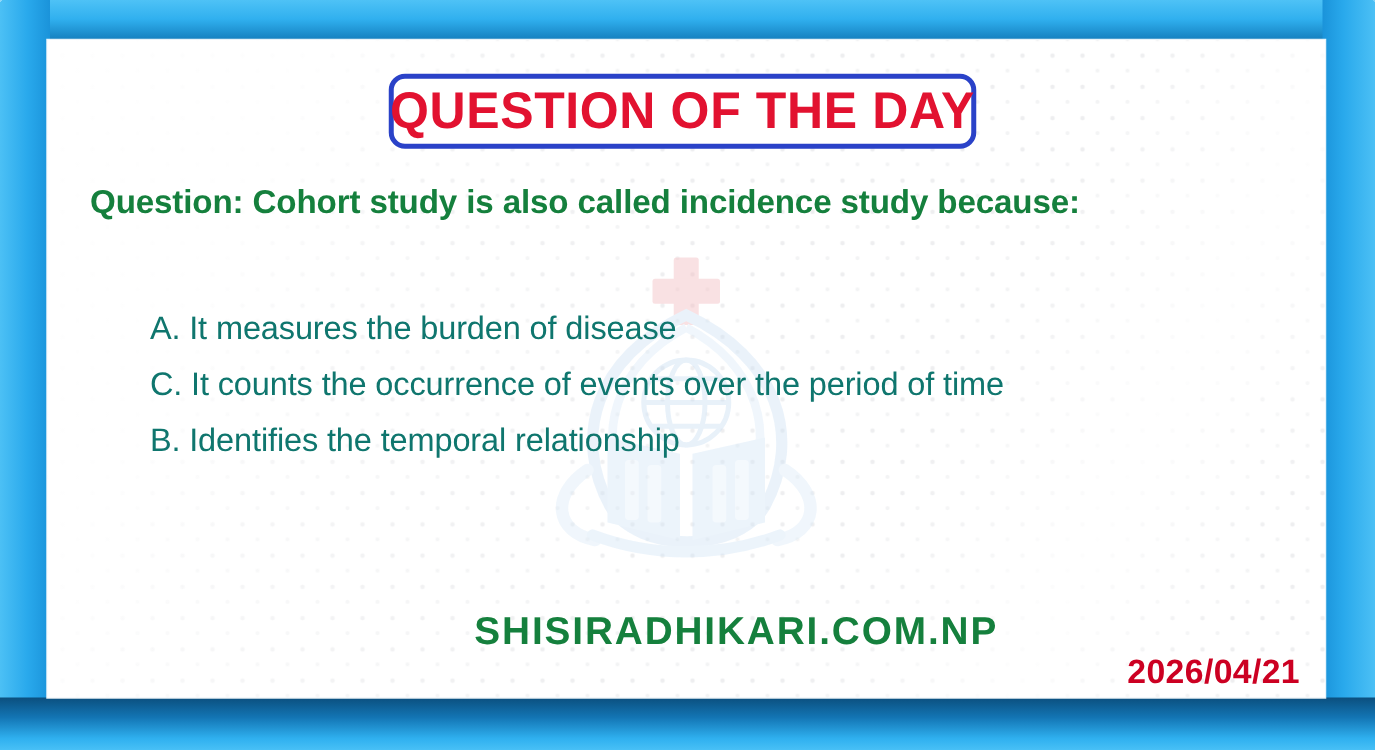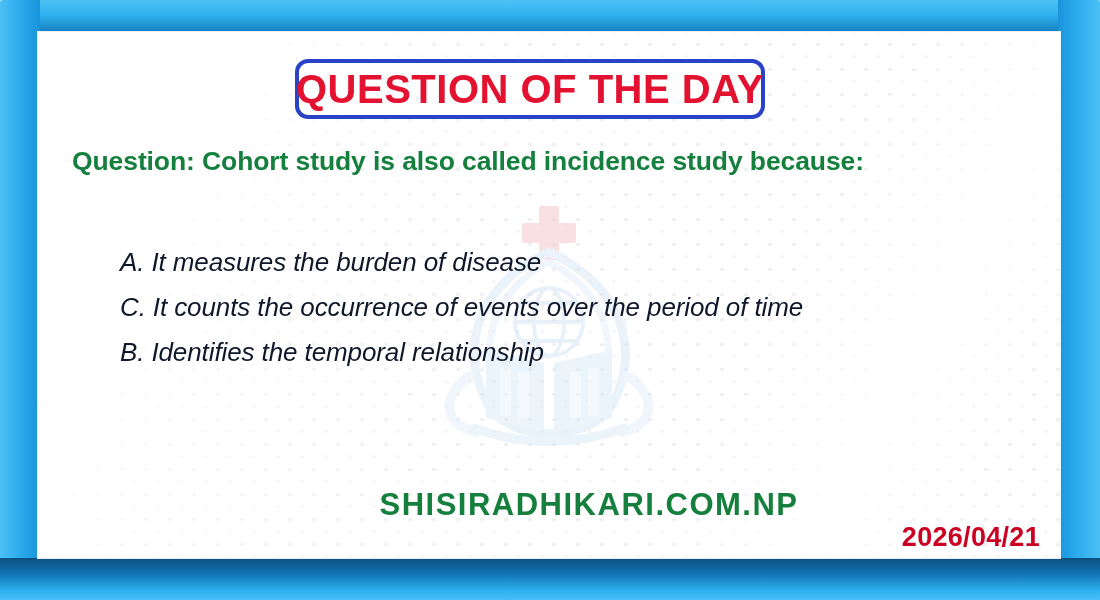--- a/index.html
+++ b/index.html
@@ -106,21 +106,21 @@
     letter-spacing:1px;
     white-space:nowrap;
     user-select:none;
   }
   .wm-main   { top:393px; font-size:55px; letter-spacing:2px; }
   .wm-domain { top:455px; font-size:31px; letter-spacing:1.5px; color:#15803d;margin-left:40px; }
 
   
   .title-pill {
     position:absolute;
-    left: 257px;
+    left: 273px;
     top: 27px;
     width: 470px;
     height: 60px;
     border: 4px solid #2a42c8;
     border-radius: 13px;
     background: #ffffff;
     display:flex; align-items:center; justify-content:center;
   }
   .title-text {
     color:#e21230;
@@ -146,27 +146,26 @@
   }
 
   
   .options {
     position:absolute;
     left: 82px;
     top: 208px;
     width: 930px;
   }
   .option {
-    color:#0f172a;
+    color:#0f766e;
     font-size: 26px;
     font-weight: 400;
     line-height: 45px;
     white-space:nowrap;
     letter-spacing: -0.1px;
-    font-style: italic;
   }
   .option .lbl { margin-right: 7px; }
 
   
   .date {
     position:absolute;
     right: 20px;
     top: 490px;
     color:#cc0022;
     font-size: 27px;

